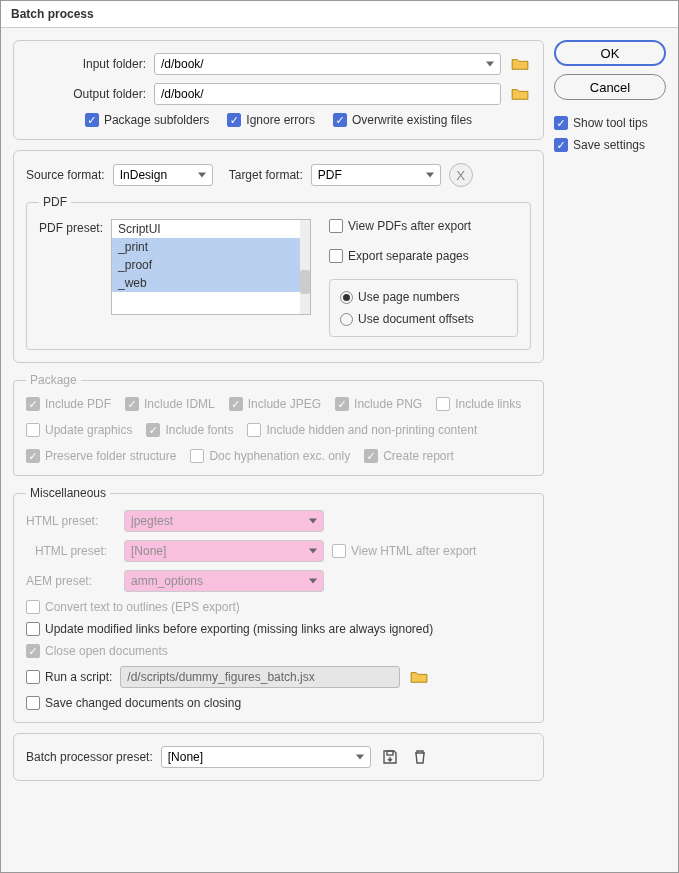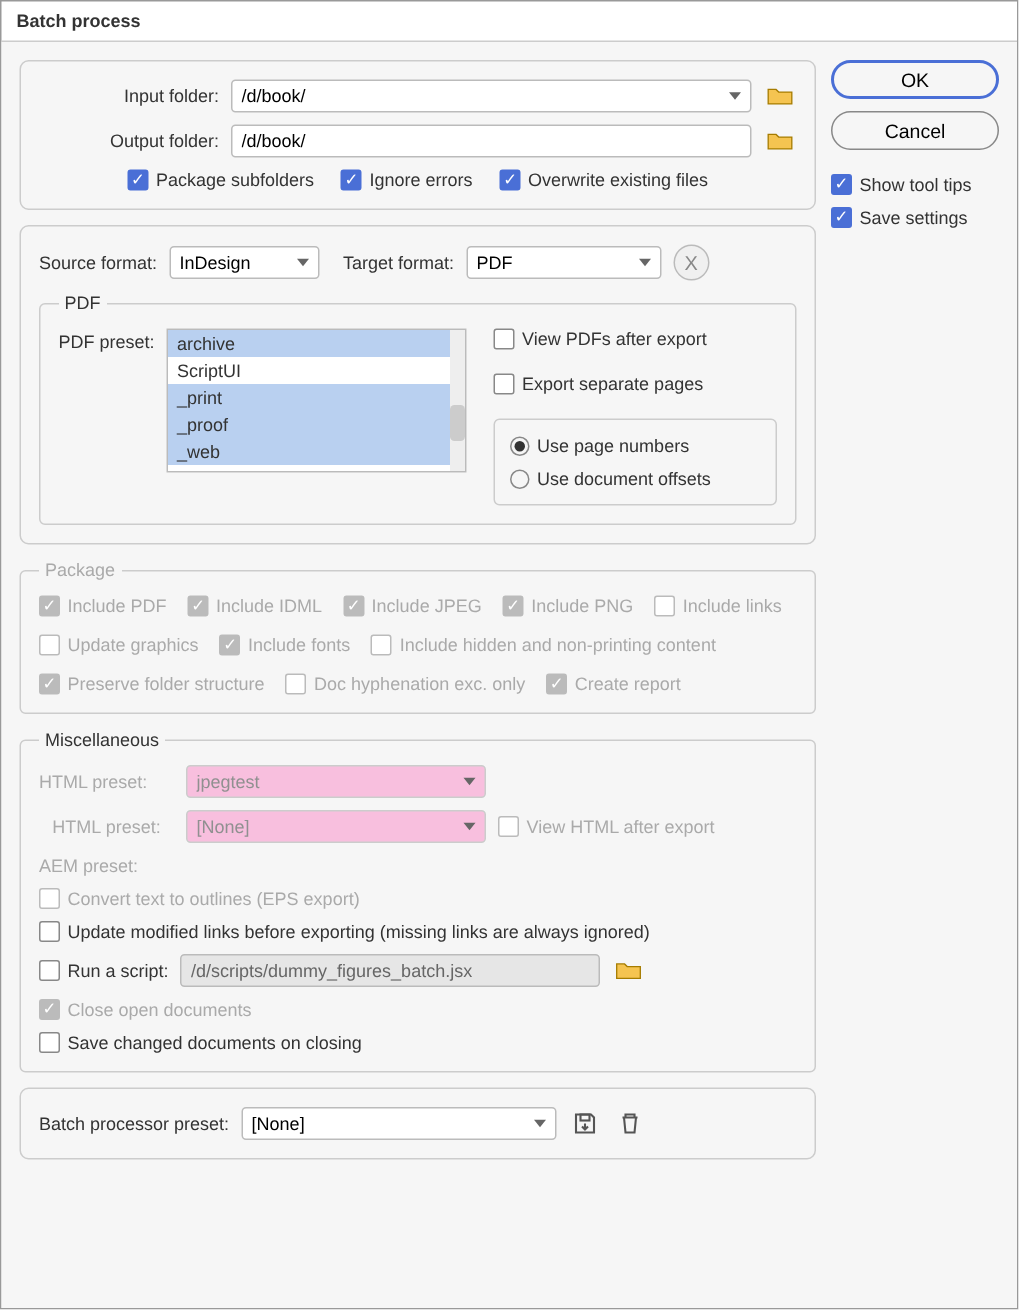--- a/index.html
+++ b/index.html
@@ -101,21 +101,20 @@
           <button class="btn-round">X</button>
         </div>
 
         <fieldset style="margin-top:6px;">
           <legend>PDF</legend>
           <div class="pdf-split">
             <div class="pdf-left">
               <span style="padding-top:2px;">PDF preset:</span>
               <div class="listbox" style="width:200px;">
                 <div class="listbox-items">
-                  <div class="listbox-item selected">archive</div>
                   <div class="listbox-item">ScriptUI</div>
                   <div class="listbox-item selected">_print</div>
                   <div class="listbox-item selected">_proof</div>
                   <div class="listbox-item selected">_web</div>
                 </div>
                 <div class="listbox-scroll">
                     <div class="listbox-thumb"></div>
                   </div>
               </div>
             </div>
@@ -206,51 +205,52 @@
         <div class="row">
           <span class="lbl-short disabled-text" style="text-align:center; width:90px;">HTML preset:</span>
           <div class="select-wrap"><select class="select disabled" style="width:200px;" disabled=""><option>[None]</option></select></div>
           <div class="chk-row">
               <span class="chk disabled"></span>
               <span class="disabled-text">View HTML after export</span>
             </div>
         </div>
         <div class="row">
           <span class="lbl-short disabled-text" style="text-align:left; width:90px;">AEM preset:</span>
+          <div class="select-wrap"><select class="select disabled" style="width:200px;" disabled=""><option>amm_options</option></select></div>
         </div>
         <div class="row">
             <div class="chk-row">
               <span class="chk disabled"></span>
               <span class="disabled-text">Convert text to outlines (EPS export)</span>
             </div>
           </div>
         <div class="row">
             <div class="chk-row">
               <span class="chk"></span>
               <span>Update modified links before exporting (missing links are always ignored)</span>
+            </div>
+          </div>
+        <div class="row">
+            <div class="chk-row">
+              <span class="chk checked disabled"></span>
+              <span class="disabled-text">Close open documents</span>
             </div>
           </div>
         <div class="row">
           <div class="chk-row">
               <span class="chk"></span>
               <span>Run a script:</span>
             </div>
           <input class="input-text disabled" style="flex: 0 0 280px;" disabled="" value="/d/scripts/dummy_figures_batch.jsx">
           <button class="btn-icon folder-icon">
               <svg viewBox="0 0 20 16">
                 <path d="M1 3 L7 3 L9 5 L19 5 L19 14 L1 14 Z" fill="#f5c451" stroke="#a67c00" stroke-width="1"></path>
               </svg>
             </button>
         </div>
-        <div class="row">
-            <div class="chk-row">
-              <span class="chk checked disabled"></span>
-              <span class="disabled-text">Close open documents</span>
-            </div>
-          </div>
         <div class="row">
             <div class="chk-row">
               <span class="chk"></span>
               <span>Save changed documents on closing</span>
             </div>
           </div>
       </fieldset>
 
       <div class="panel">
         <div class="row">

